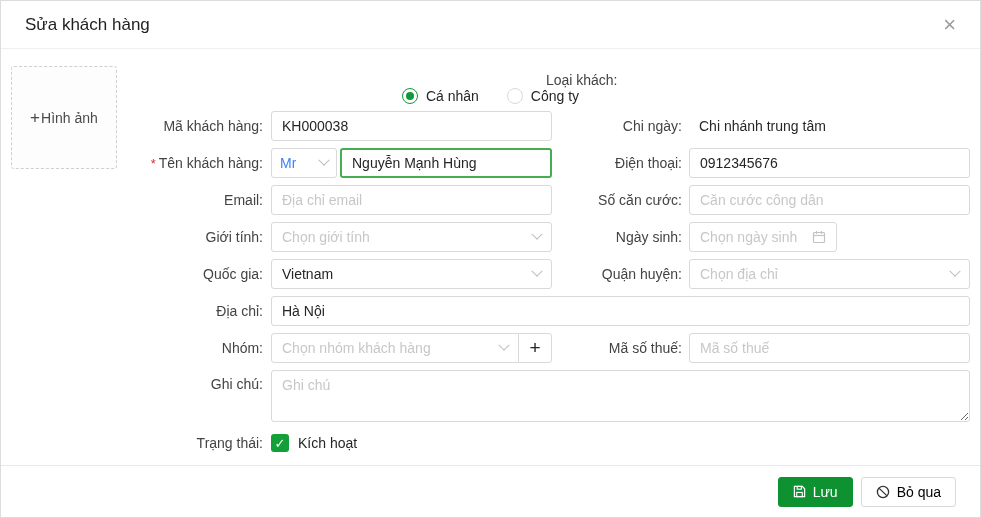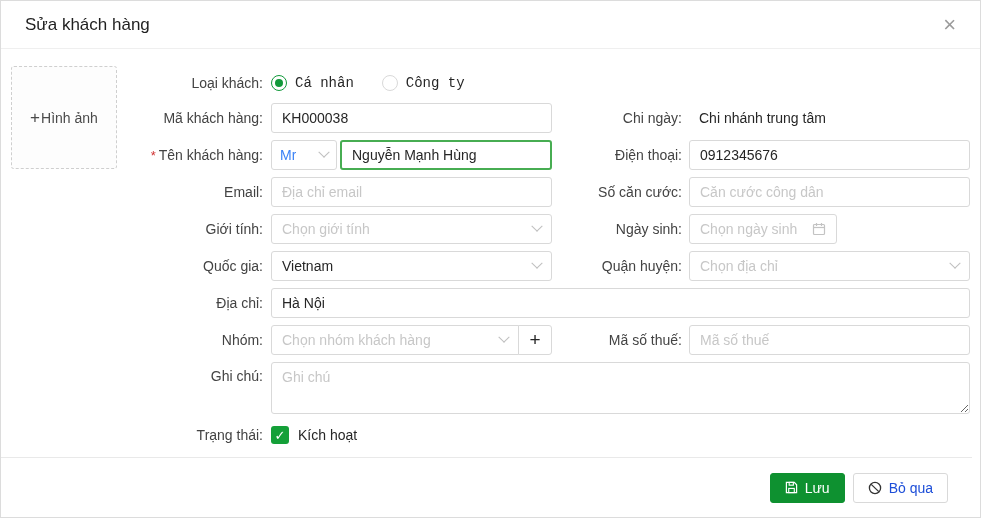--- a/index.html
+++ b/index.html
@@ -25,21 +25,21 @@
   .upload-box {
     position:absolute; left:10px; top:17px; width:106px; height:103px;
     border:1px dashed #cfcfcf; border-radius:3px; background:#fdfdfd;
     display:flex; align-items:center; justify-content:center; cursor:pointer; color:#4a4a4a;
   }
   .upload-box .plus { font-size:17px; margin-right:1px; color:#4a4a4a; }
   .upload-box .upload-label { font-size:14px; }
 
   .form { padding-top:23px; }
   .frow { display:flex; align-items:center; margin-bottom:7px; }
-  .frow.radio-row { height:22px; margin-bottom:9px; }
+  .frow.radio-row { height:22px; margin-bottom:17px;flex-direction:column; }
   .frow.input-row { height:30px; }
   .frow.note-row { height:52px; margin-bottom:10px; }
   .frow.status-row { height:22px; }
 
   .lab-l { width:270px; text-align:right; padding-right:8px; color:#434343; flex:none; }
   .field-l { width:281px; flex:none; display:flex; align-items:center;border-radius:9px; }
   .lab-r { width:137px; text-align:right; padding-right:7px; color:#434343; flex:none; }
   .field-r { flex:1; margin-right:10px; display:flex; align-items:center; }
   .field-wide { flex:1; margin-right:10px; display:flex; align-items:center; }
 
@@ -71,49 +71,49 @@
   .group-sel { border-radius:3px 0 0 3px; }
   .add-btn {
     width:34px; height:30px; flex:none; margin-left:-1px; border:1px solid #d9d9d9;
     border-radius:0 3px 3px 0; background:#fff; font-size:19px; color:#262626;
     cursor:pointer; display:flex; align-items:center; justify-content:center;
     font-family:"Liberation Sans", sans-serif; line-height:1; padding-bottom:2px;
   }
 
   textarea.txt { height:52px; padding-top:6px; resize:both; }
 
-  .radio-group { display:flex; gap:28px;font-family:Liberation Mono, monospace; }
+  .radio-group { display:flex; gap:28px; }
   .radio-item { display:flex; align-items:center; gap:8px; cursor:pointer; }
   .radio-circle {
     width:16px; height:16px; border-radius:50%; border:1px solid #d9d9d9; background:#fff;
     display:flex; align-items:center; justify-content:center; flex:none;
   }
   .radio-item.checked .radio-circle { border-color:#11993a; }
   .radio-item.checked .radio-circle::after {
     content:""; width:8px; height:8px; border-radius:50%; background:#11993a;
   }
 
   .checkbox {
     width:18px; height:18px; border-radius:3px; background:#14a038; color:#fff;
     display:flex; align-items:center; justify-content:center; font-size:13px;
     cursor:pointer; flex:none;
   }
   .checkbox-label { margin-left:9px; color:#262626; }
 
   .modal-footer {
-    position:absolute; bottom:0; left:0; right:8px; height:60px;
+    position:absolute; bottom:0; left:0; right:0; height:52px;
     border-top:1px solid #e9e9e9; display:flex; align-items:center;
     justify-content:flex-end; gap:8px; padding:0 24px; background:#fff;
   }
   .btn {
     height:30px; border-radius:3px; font-size:14px; display:flex; align-items:center;
     gap:7px; padding:0 14px; cursor:pointer; font-family:"Liberation Sans", sans-serif;
   }
   .btn-save { background:#0e9130; border:1px solid #0e9130; color:#fff; }
-  .btn-cancel { background:#fff; border:1px solid #d9d9d9; color:#1d4ed8; }
+  .btn-cancel { background:#fff; border:1px solid #d9d9d9; color:#000000; }
   .btn svg { flex:none; }
 </style>
 </head>
 <body>
 
 <div class="modal">
 
   <div class="modal-header">
     <div class="modal-title">Sửa khách hàng</div>
     <button class="close-btn">×</button>

